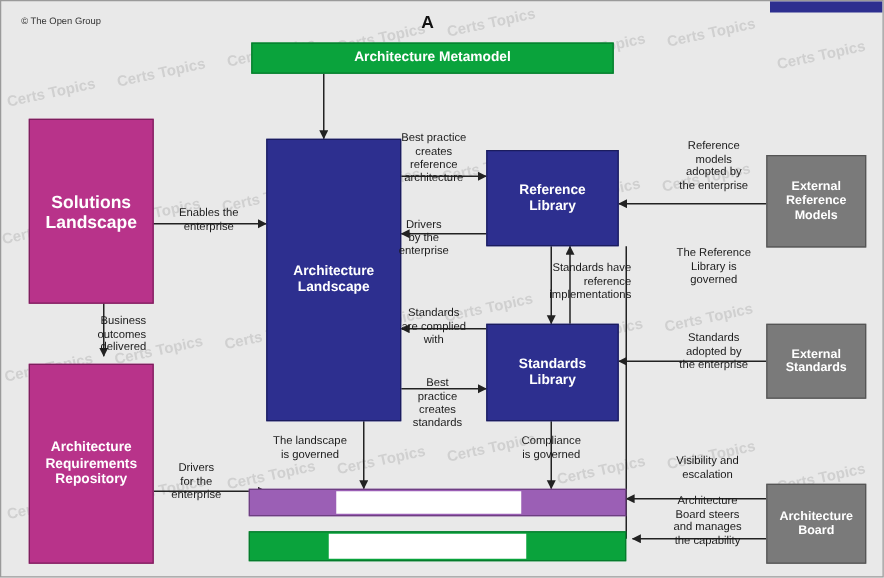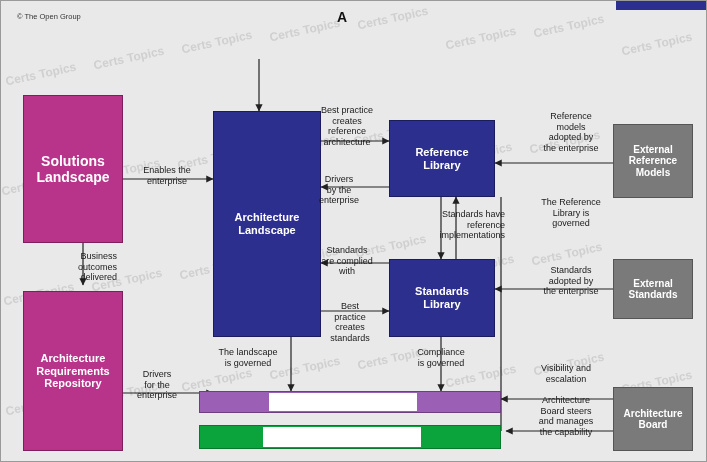--- a/index.html
+++ b/index.html
@@ -144,20 +144,21 @@
 
     <g stroke="#222" stroke-width="1.2" fill="none">
       <path d="M500,196 L500,430"></path>
     </g>
   </svg>
 
   <div class="letter" style="left:336px;top:8px;">A</div>
   <div class="letter" style="left:342px;top:393px;">B</div>
   <div class="letter" style="left:342px;top:432px;">C</div>
 
+  <div class="abs box green" style="left:200px;top:33px;width:290px;height:25px;font-size:11px;">Architecture Metamodel</div>
 
   <div class="abs box magenta" style="left:22px;top:94px;width:100px;height:148px;font-size:14px;white-space:pre-line;">Solutions
 Landscape</div>
 
   <div class="abs box magenta" style="left:22px;top:290px;width:100px;height:160px;font-size:11px;white-space:pre-line;">Architecture
 Requirements
 Repository</div>
 
   <div class="abs box navy" style="left:212px;top:110px;width:108px;height:226px;font-size:11px;white-space:pre-line;">Architecture
 Landscape</div>

